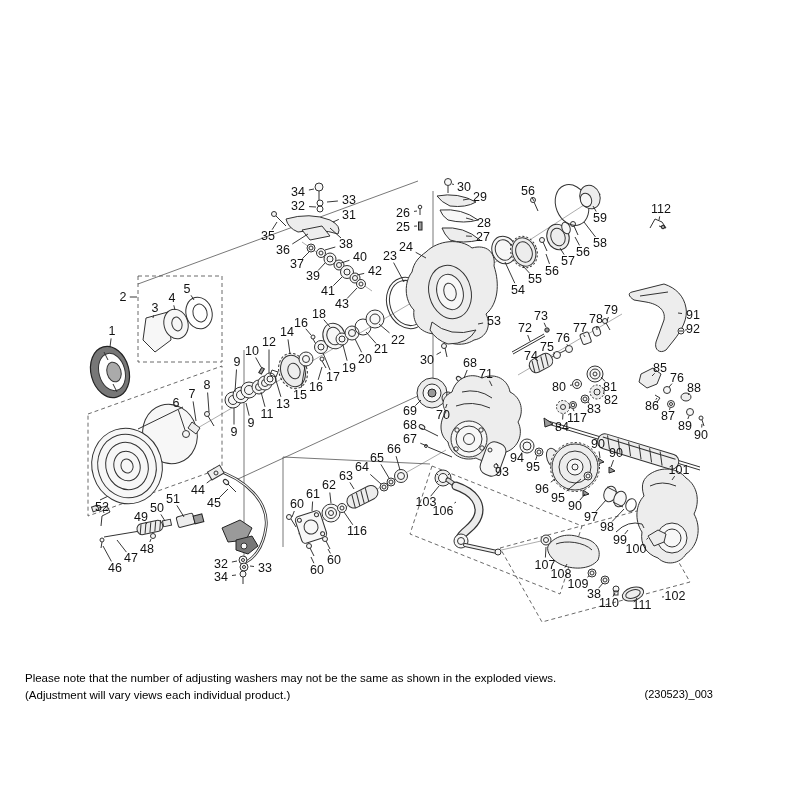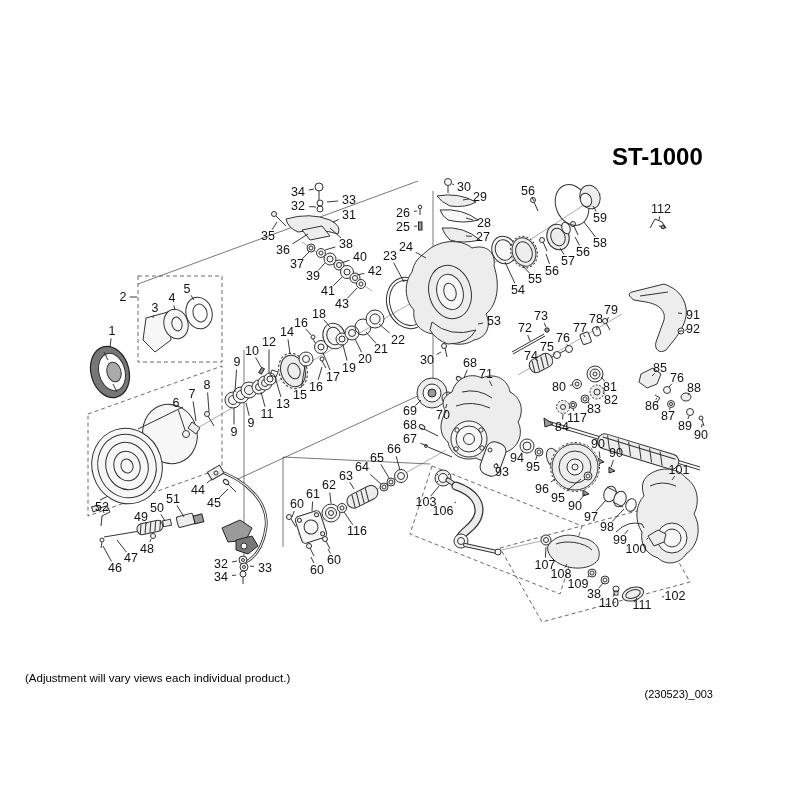--- a/index.html
+++ b/index.html
@@ -18,21 +18,20 @@
   .pf2{stroke:#333;stroke-width:1;fill:#f7f7f7;}
   .pd{stroke:#222;stroke-width:1;fill:#9a9a9a;}
   text.lbl{font-family:"Liberation Sans",sans-serif;font-size:12.5px;fill:#121212;text-anchor:middle;}
   .leader{stroke:#222;stroke-width:0.9;}
 </style>
 </head>
 <body>
 
 <div id="page">
 
-  <div id="model-title">ST-1000</div>
 
   <svg width="800" height="800" viewBox="0 0 800 800">
 
     <g>
       <line class="axis" x1="196" y1="429" x2="430" y2="292"></line>
       <line class="axis" x1="302" y1="242" x2="372" y2="291"></line>
       <line class="axis" x1="494" y1="263" x2="601" y2="194"></line>
       <line class="axis" x1="518" y1="375" x2="622" y2="314"></line>
       <line class="axis" x1="298" y1="534" x2="446" y2="450"></line>
       <line class="axis" x1="497" y1="551" x2="541" y2="541"></line>
@@ -689,16 +688,17 @@
         <line x1="231.9" y1="562.0" x2="237" y2="561" class="leader"></line>
         <text x="221" y="568.2" class="lbl">32</text>
         <line x1="254.0" y1="566.5" x2="250" y2="566" class="leader"></line>
         <text x="265" y="572.2" class="lbl">33</text>
         <line x1="232.0" y1="575.5" x2="236" y2="575" class="leader"></line>
         <text x="221" y="581.2" class="lbl">34</text>
       </g>
   </svg>
 
   <div id="footer">
+    <div>Please note that the number of adjusting washers may not be the same as shown in the exploded views.</div>
     <div>(Adjustment will vary views each individual product.)</div>
   </div>
   <div id="doc-code">(230523)_003</div>
 </div>
 
 </body></html>

